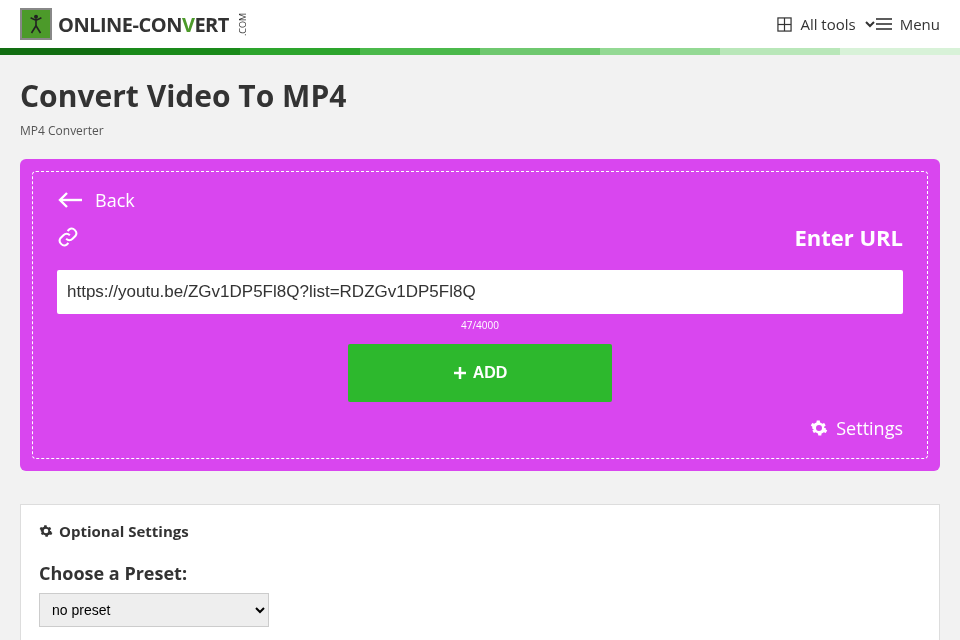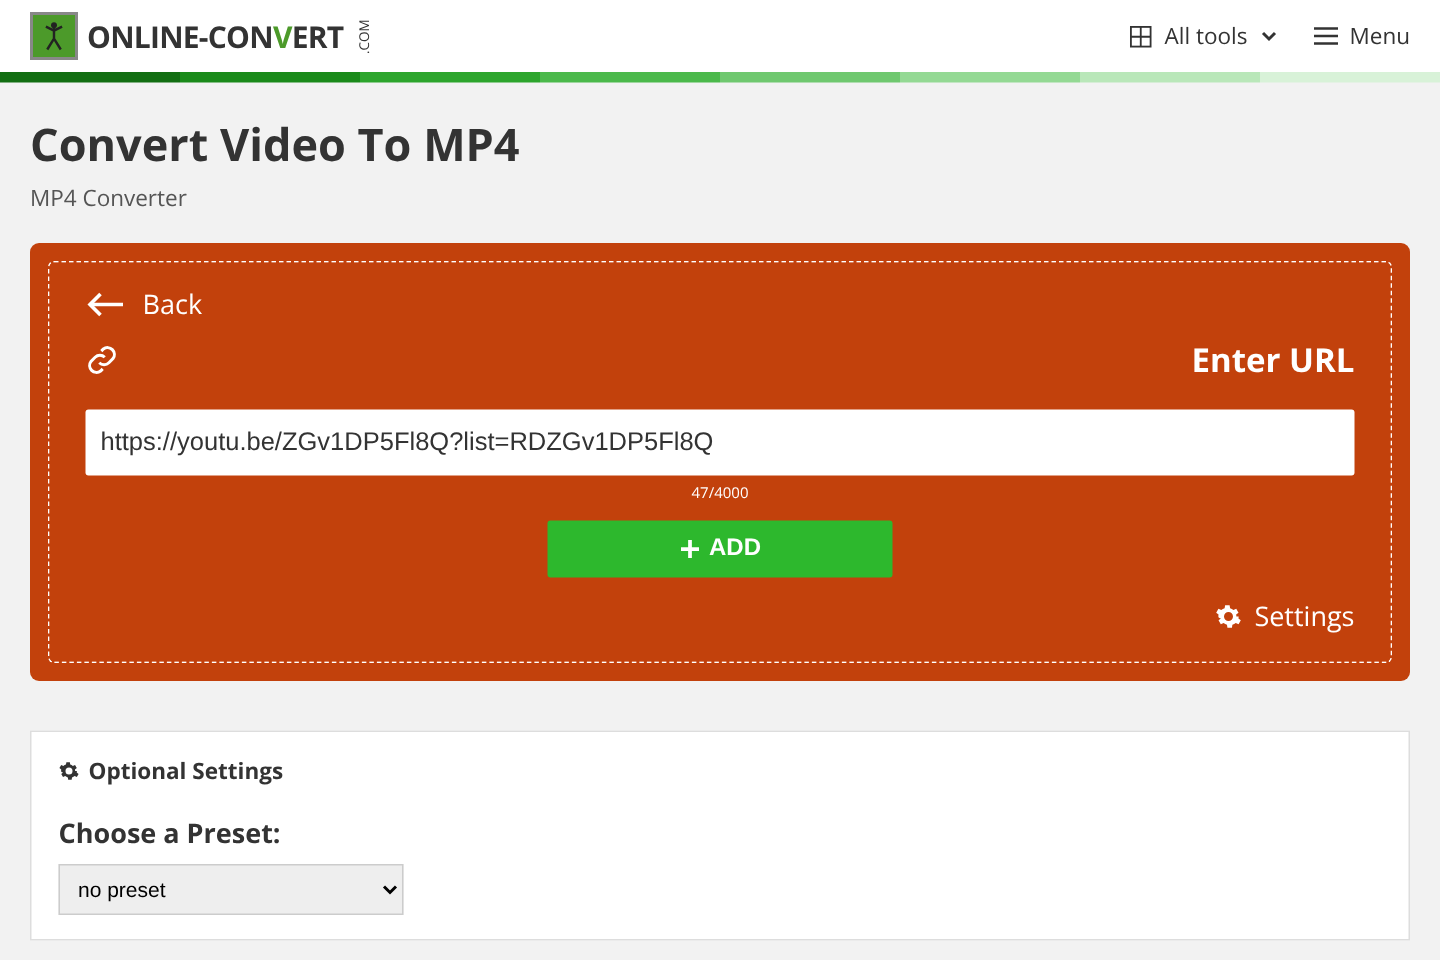--- a/index.html
+++ b/index.html
@@ -3,34 +3,34 @@
 <meta charset="utf-8">
 <style>
 *{margin:0;padding:0;box-sizing:border-box}
 body{font-family:"Open Sans",Arial,sans-serif;background:#f2f2f2;color:#333;width:960px;height:640px;overflow:hidden}
 .topbar{background:#fff;height:48px;display:flex;align-items:center;padding:16px 20px;justify-content:space-between}
 .logo{display:flex;align-items:center;gap:6px}
 .logo-box{width:32px;height:32px;background:#4c9a2a;border:2px solid #888;display:flex;align-items:center;justify-content:center}
 .logo-text{font-size:20px;font-weight:700;letter-spacing:-0.5px}
 .lt-dark{color:#333}.lt-green{color:#4c9a2a}
 .lt-sup{font-size:9px;color:#333;display:inline-block;transform:rotate(-90deg);margin-left:-4px;vertical-align:top}
-.tr{display:flex;align-items:flex-start;gap:24px}
+.tr{display:flex;align-items:flex-start;}
 .tr-item{display:flex;align-items:center;gap:8px;cursor:pointer;color:#333;font-size:15px}
 .gradbar{height:7px;display:flex}
 .gradbar span{flex:1}
 .main{padding:20px}
 h1{font-size:30px;font-weight:700;color:#333;margin-bottom:6px}
-.sub{font-size:15px;color:#555;margin-bottom:20px}
-.panel{background:#c2410c;border-radius:6px;padding:12px;margin-bottom:33px}
+.sub{font-size:12px;color:#555;margin-bottom:20px}
+.panel{background:#d946ef;border-radius:6px;padding:12px;margin-bottom:33px}
 .panel-inner{border:1px dashed #fff;border-radius:4px;padding:16px 24px 18px}
 .back{display:flex;align-items:center;gap:12px;color:#fff;font-size:18px;cursor:pointer;margin-bottom:10px}
 .hdr{display:flex;align-items:center;justify-content:space-between;gap:10px;color:#fff;font-size:22px;font-weight:700;margin-bottom:18px}
 .url-in{width:100%;padding:12px 10px;font-size:17px;border:none;border-radius:2px;color:#333}
 .count{text-align:center;color:#fff;font-size:10px;margin-top:4px;margin-bottom:12px}
-.addbtn{display:flex;align-items:center;justify-content:center;gap:6px;background:#2db82d;color:#fff;font-weight:700;font-size:16px;border:none;padding:10px;width:230px;margin:0 auto;cursor:pointer;border-radius:2px}
+.addbtn{display:flex;align-items:center;justify-content:center;gap:6px;background:#2db82d;color:#fff;font-weight:700;font-size:16px;border:none;padding:20px;width:264px;margin:0 auto;cursor:pointer;border-radius:2px}
 .settings{display:flex;align-items:center;justify-content:flex-end;gap:8px;color:#fff;font-size:18px;margin-top:14px;cursor:pointer}
 .actions{display:flex;align-items:center;justify-content:space-between}
 .start{background:#2db82d;color:#fff;border:none;padding:9px 16px;font-size:17px;font-weight:700;border-radius:3px;cursor:pointer;display:flex;align-items:center;gap:6px}
 .right-act{display:flex;gap:10px}
 .pbtn{background:#fff;border:1px solid #ccc;padding:8px 12px;font-size:14px;color:#333;cursor:pointer;border-radius:3px;display:flex;align-items:center;gap:6px}
 .opts{background:#fff;border:1px solid #ddd;margin-top:30px;padding:16px 18px}
 .opts-hdr{display:flex;align-items:center;gap:6px;font-size:15px;font-weight:700;margin-bottom:20px}
 .opts-lbl{font-size:18px;font-weight:700;margin-bottom:8px}
 .sel{width:230px;padding:7px 8px;background:#eee;border:1px solid #ccc;font-size:14px}
 svg{display:block}

